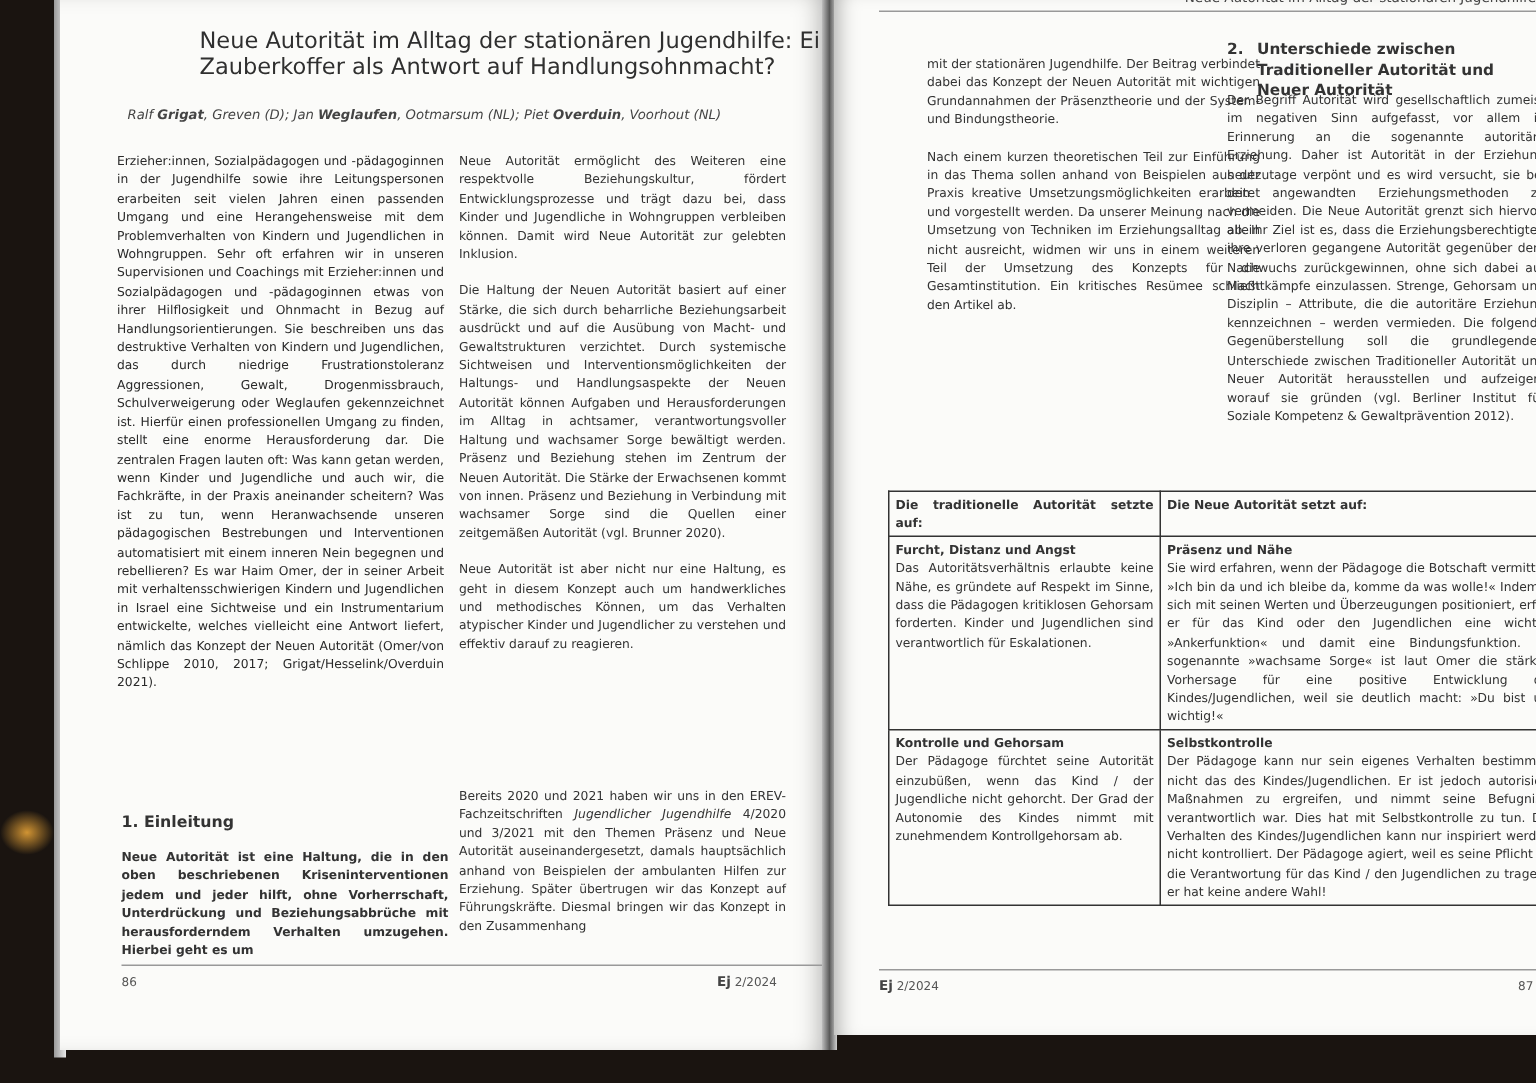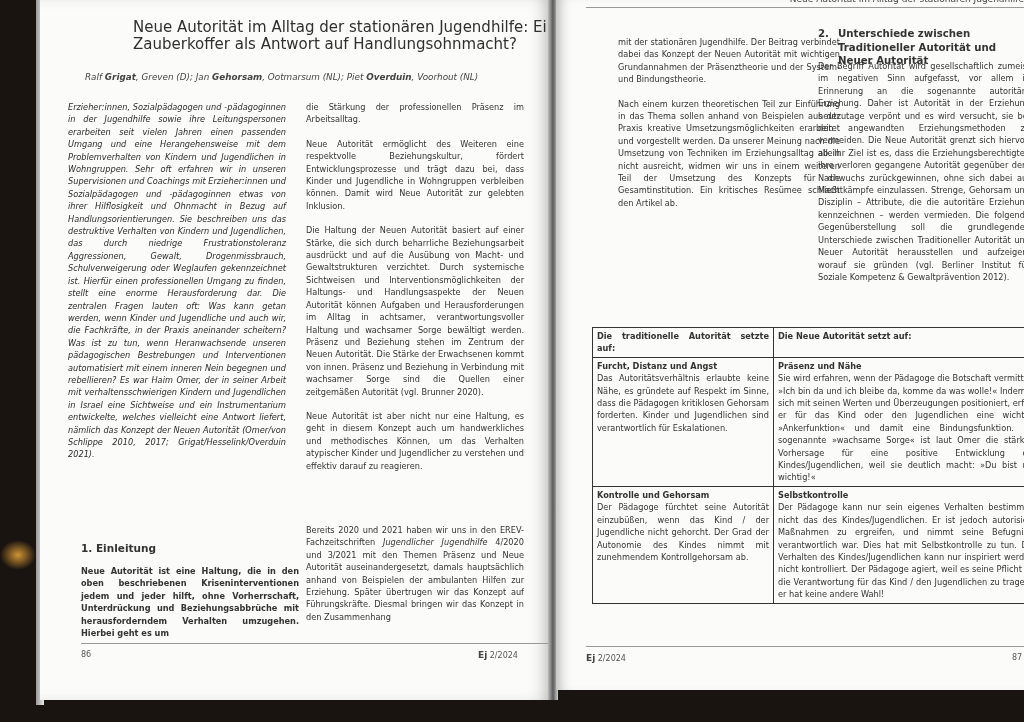--- a/index.html
+++ b/index.html
@@ -15,21 +15,21 @@
     .left-edge { position: absolute; left: 36px; top: 0; width: 8px; height: 705px; background: linear-gradient(to right,#9a9a9a,#e8e8e8); }
     .gutter { position: absolute; left: 548px; top: 0; width: 10px; height: 700px; background: linear-gradient(to right,#bdbdbd,#5a5a5a,#cfcfcf); }
     .glow { position: absolute; left: 0; top: 540px; width: 36px; height: 30px; background: radial-gradient(ellipse at center, rgba(255,180,60,0.8), rgba(255,160,40,0) 70%); }
 
     .title { position: absolute; left: 45px; top: 19px; width: 460px; font-size: 15px; line-height: 17px; color: #2f2f2f; margin-left: 48px; }
     .authors { position: absolute; left: 45px; top: 72px; font-size: 8.8px; font-style: italic; color: #444; }
     .authors b { font-weight: bold; margin-top: 30px; }
 
     .col { position: absolute; font-size: 8.2px; line-height: 12.4px; text-align: justify; color: #333; }
     .col p { margin: 0 0 12px 0; }
-    .intro { left: 28px; top: 101px; width: 218px; font-style: italic; color: #2a2a2a; }
+    .intro { left: 38px; top: 101px; width: 218px; color: #2a2a2a; }
     .h1 { position: absolute; left: 41px; top: 542px; font-size: 10.5px; font-weight: bold; color: #333; }
     .sec1 { left: 41px; top: 565px; width: 218px; font-weight: bold; }
     .col2 { left: 266px; top: 101px; width: 218px; }
     .col2b { left: 266px; top: 524px; width: 218px; }
     .footer-line { position: absolute; height: 1px; background: #999; }
     .pno { position: absolute; font-size: 8px; color: #555; }
     .logo { font-weight: bold; font-size: 9px; color: #444; margin-top: 32px; }
 
     .running { position: absolute; right: 0; top: -6px; font-size: 9px; color: #444; white-space: nowrap; }
     .rcol1 { left: 42px; top: 36px; width: 222px; margin-left: 20px; }
@@ -50,38 +50,37 @@
 <div class="left-edge"></div>
 <div class="glow"></div>
 
 <div class="page page-left">
   <div class="title">Neue Autorität im Alltag der stationären Jugendhilfe: Ein Zauberkoffer als Antwort auf Handlungsohnmacht?</div>
   <div class="authors">
     <span>Ralf</span>
     <b>Grigat</b>,
     <span>Greven (D)</span>;
     <span>Jan</span>
-    <b>Gehorsam</b>,
+    <b>Weglaufen</b>,
     <span>Ootmarsum (NL)</span>;
     <span>Piet</span>
     <b>Overduin</b>,
     <span>Voorhout (NL)</span>
   </div>
 
   <div class="col intro">
     <p>Erzieher:innen, Sozialpädagogen und -pädagoginnen in der Jugendhilfe sowie ihre Leitungspersonen erarbeiten seit vielen Jahren einen passenden Umgang und eine Herangehensweise mit dem Problemverhalten von Kindern und Jugendlichen in Wohngruppen. Sehr oft erfahren wir in unseren Supervisionen und Coachings mit Erzieher:innen und Sozialpädagogen und -pädagoginnen etwas von ihrer Hilflosigkeit und Ohnmacht in Bezug auf Handlungsorientierungen. Sie beschreiben uns das destruktive Verhalten von Kindern und Jugendlichen, das durch niedrige Frustrationstoleranz Aggressionen, Gewalt, Drogenmissbrauch, Schulverweigerung oder Weglaufen gekennzeichnet ist. Hierfür einen professionellen Umgang zu finden, stellt eine enorme Herausforderung dar. Die zentralen Fragen lauten oft: Was kann getan werden, wenn Kinder und Jugendliche und auch wir, die Fachkräfte, in der Praxis aneinander scheitern? Was ist zu tun, wenn Heranwachsende unseren pädagogischen Bestrebungen und Interventionen automatisiert mit einem inneren Nein begegnen und rebellieren? Es war Haim Omer, der in seiner Arbeit mit verhaltensschwierigen Kindern und Jugendlichen in Israel eine Sichtweise und ein Instrumentarium entwickelte, welches vielleicht eine Antwort liefert, nämlich das Konzept der Neuen Autorität (Omer/von Schlippe 2010, 2017; Grigat/Hesselink/Overduin 2021).</p>
   </div>
 
   <div class="h1">1. Einleitung</div>
   <div class="col sec1">
     <p>Neue Autorität ist eine Haltung, die in den oben beschriebenen Kriseninterventionen jedem und jeder hilft, ohne Vorherrschaft, Unterdrückung und Beziehungsabbrüche mit herausforderndem Verhalten umzugehen. Hierbei geht es um</p>
   </div>
 
   <div class="col col2">
-    <p>die Stärkung der professionellen Präsenz im Arbeitsalltag.</p>
     <p>Neue Autorität ermöglicht des Weiteren eine respektvolle Beziehungskultur, fördert Entwicklungsprozesse und trägt dazu bei, dass Kinder und Jugendliche in Wohngruppen verbleiben können. Damit wird Neue Autorität zur gelebten Inklusion.</p>
     <p>Die Haltung der Neuen Autorität basiert auf einer Stärke, die sich durch beharrliche Beziehungsarbeit ausdrückt und auf die Ausübung von Macht- und Gewaltstrukturen verzichtet. Durch systemische Sichtweisen und Interventionsmöglichkeiten der Haltungs- und Handlungsaspekte der Neuen Autorität können Aufgaben und Herausforderungen im Alltag in achtsamer, verantwortungsvoller Haltung und wachsamer Sorge bewältigt werden. Präsenz und Beziehung stehen im Zentrum der Neuen Autorität. Die Stärke der Erwachsenen kommt von innen. Präsenz und Beziehung in Verbindung mit wachsamer Sorge sind die Quellen einer zeitgemäßen Autorität (vgl. Brunner 2020).</p>
     <p>Neue Autorität ist aber nicht nur eine Haltung, es geht in diesem Konzept auch um handwerkliches und methodisches Können, um das Verhalten atypischer Kinder und Jugendlicher zu verstehen und effektiv darauf zu reagieren.</p>
   </div>
   <div class="col col2b">
     <p><span>Bereits 2020 und 2021 haben wir uns in den EREV-Fachzeitschriften </span><i>Jugendlicher Jugendhilfe</i><span> 4/2020 und 3/2021 mit den Themen Präsenz und Neue Autorität auseinandergesetzt, damals hauptsächlich anhand von Beispielen der ambulanten Hilfen zur Erziehung. Später übertrugen wir das Konzept auf Führungskräfte. Diesmal bringen wir das Konzept in den Zusammenhang</span></p>
   </div>
 
   <div class="footer-line" style="left:41px; top:643px; width:470px;"></div>
   <div class="pno" style="left:41px; top:650px;">86</div>

